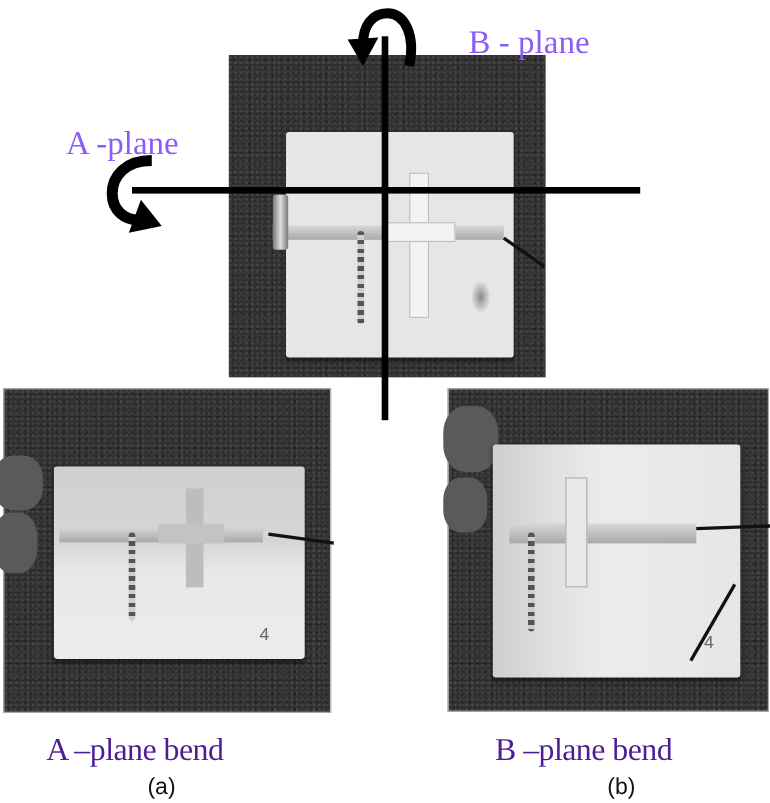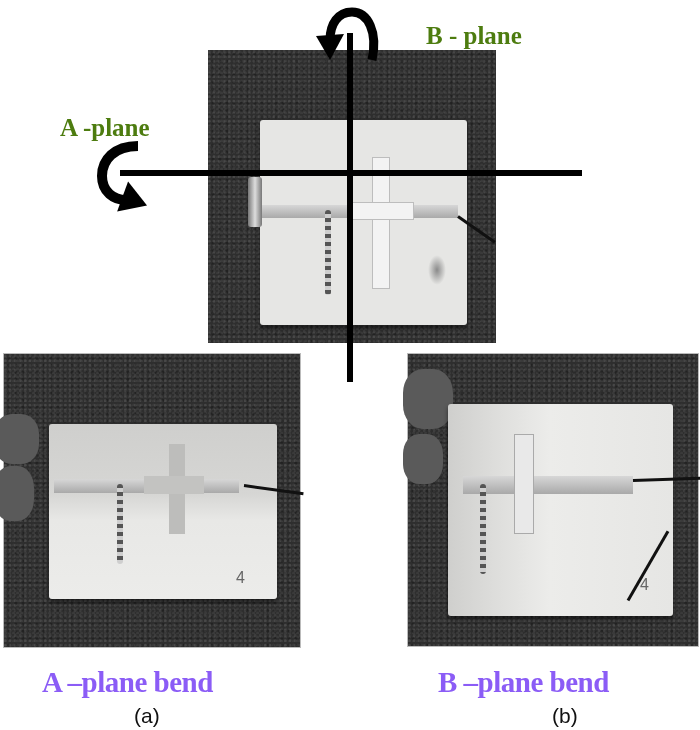--- a/index.html
+++ b/index.html
@@ -7,22 +7,22 @@
   .photo { position: absolute; background-color: #2e2e2e;
     background-image:
       radial-gradient(circle at 20% 30%, rgba(255,255,255,0.08) 1px, transparent 2px),
       radial-gradient(circle at 70% 60%, rgba(0,0,0,0.25) 1px, transparent 2px),
       radial-gradient(circle at 40% 80%, rgba(255,255,255,0.06) 1px, transparent 2px);
     background-size: 5px 5px, 7px 7px, 4px 4px; }
   .felt { position: absolute; background: #e6e6e4; border-radius: 3px; box-shadow: 0 3px 4px rgba(0,0,0,0.5); }
   .strip { position: absolute; background: linear-gradient(#d7d7d7, #a9a9a9); }
   .cross-v, .cross-h { position: absolute; background: #f3f3f3; border: 1px solid #bdbdbd; }
   .axis { position: absolute; background: #000; }
-  .label { position: absolute; font-size: 25px; font-weight: bold; color: #4d7c0f; white-space: nowrap; }
-  .caption { position: absolute; font-size: 29px; font-weight: bold; color: #8b5cf6; white-space: nowrap; letter-spacing: -0.5px; }
+  .label { position: absolute; font-size: 30px; font-weight: normal; color: #8b5cf6; white-space: nowrap; }
+  .caption { position: absolute; font-size: 29px; font-weight: normal; color: #4c1d95; white-space: nowrap; letter-spacing: -0.5px; }
   .sub { position: absolute; font-family: "Liberation Sans", sans-serif; font-size: 21px; color: #111; }
   .arrow { position: absolute; }
   .chain { position: absolute; width: 6px; background: repeating-linear-gradient(#555 0 4px, #cfcfcf 4px 8px); border-radius: 3px; }
   .wire { position: absolute; height: 3px; background: #111; transform-origin: left center; }
   .finger { position: absolute; background: #5a5a5a; border-radius: 40%; }
   .mark { position: absolute; font-family: "Liberation Sans", sans-serif; font-size: 16px; color: #666; }
 </style>
 </head>
 <body>
 
@@ -78,14 +78,14 @@
   <div style="position:absolute; left:106px; top:80px; width:18px; height:98px; background:#e9e9e9; border:1px solid #aaa;"></div>
   <div class="chain" style="left:72px; top:130px; height:90px;"></div>
   <div class="wire" style="left:225px; top:125px; width:70px; transform:rotate(-2deg);"></div>
   <div class="wire" style="left:220px; top:245px; width:80px; transform:rotate(-60deg);"></div>
   <div class="mark" style="left:232px; top:222px;">4</div>
 </div>
 
 <div class="caption" style="left:42px; top:666px;">A –plane bend</div>
 <div class="sub" style="left:134px; top:704px;">(a)</div>
 
-<div class="caption" style="left:438px; top:666px;">B –plane bend</div>
+<div class="caption" style="left:450px; top:666px;">B –plane bend</div>
 <div class="sub" style="left:552px; top:704px;">(b)</div>
 
 </body></html>

